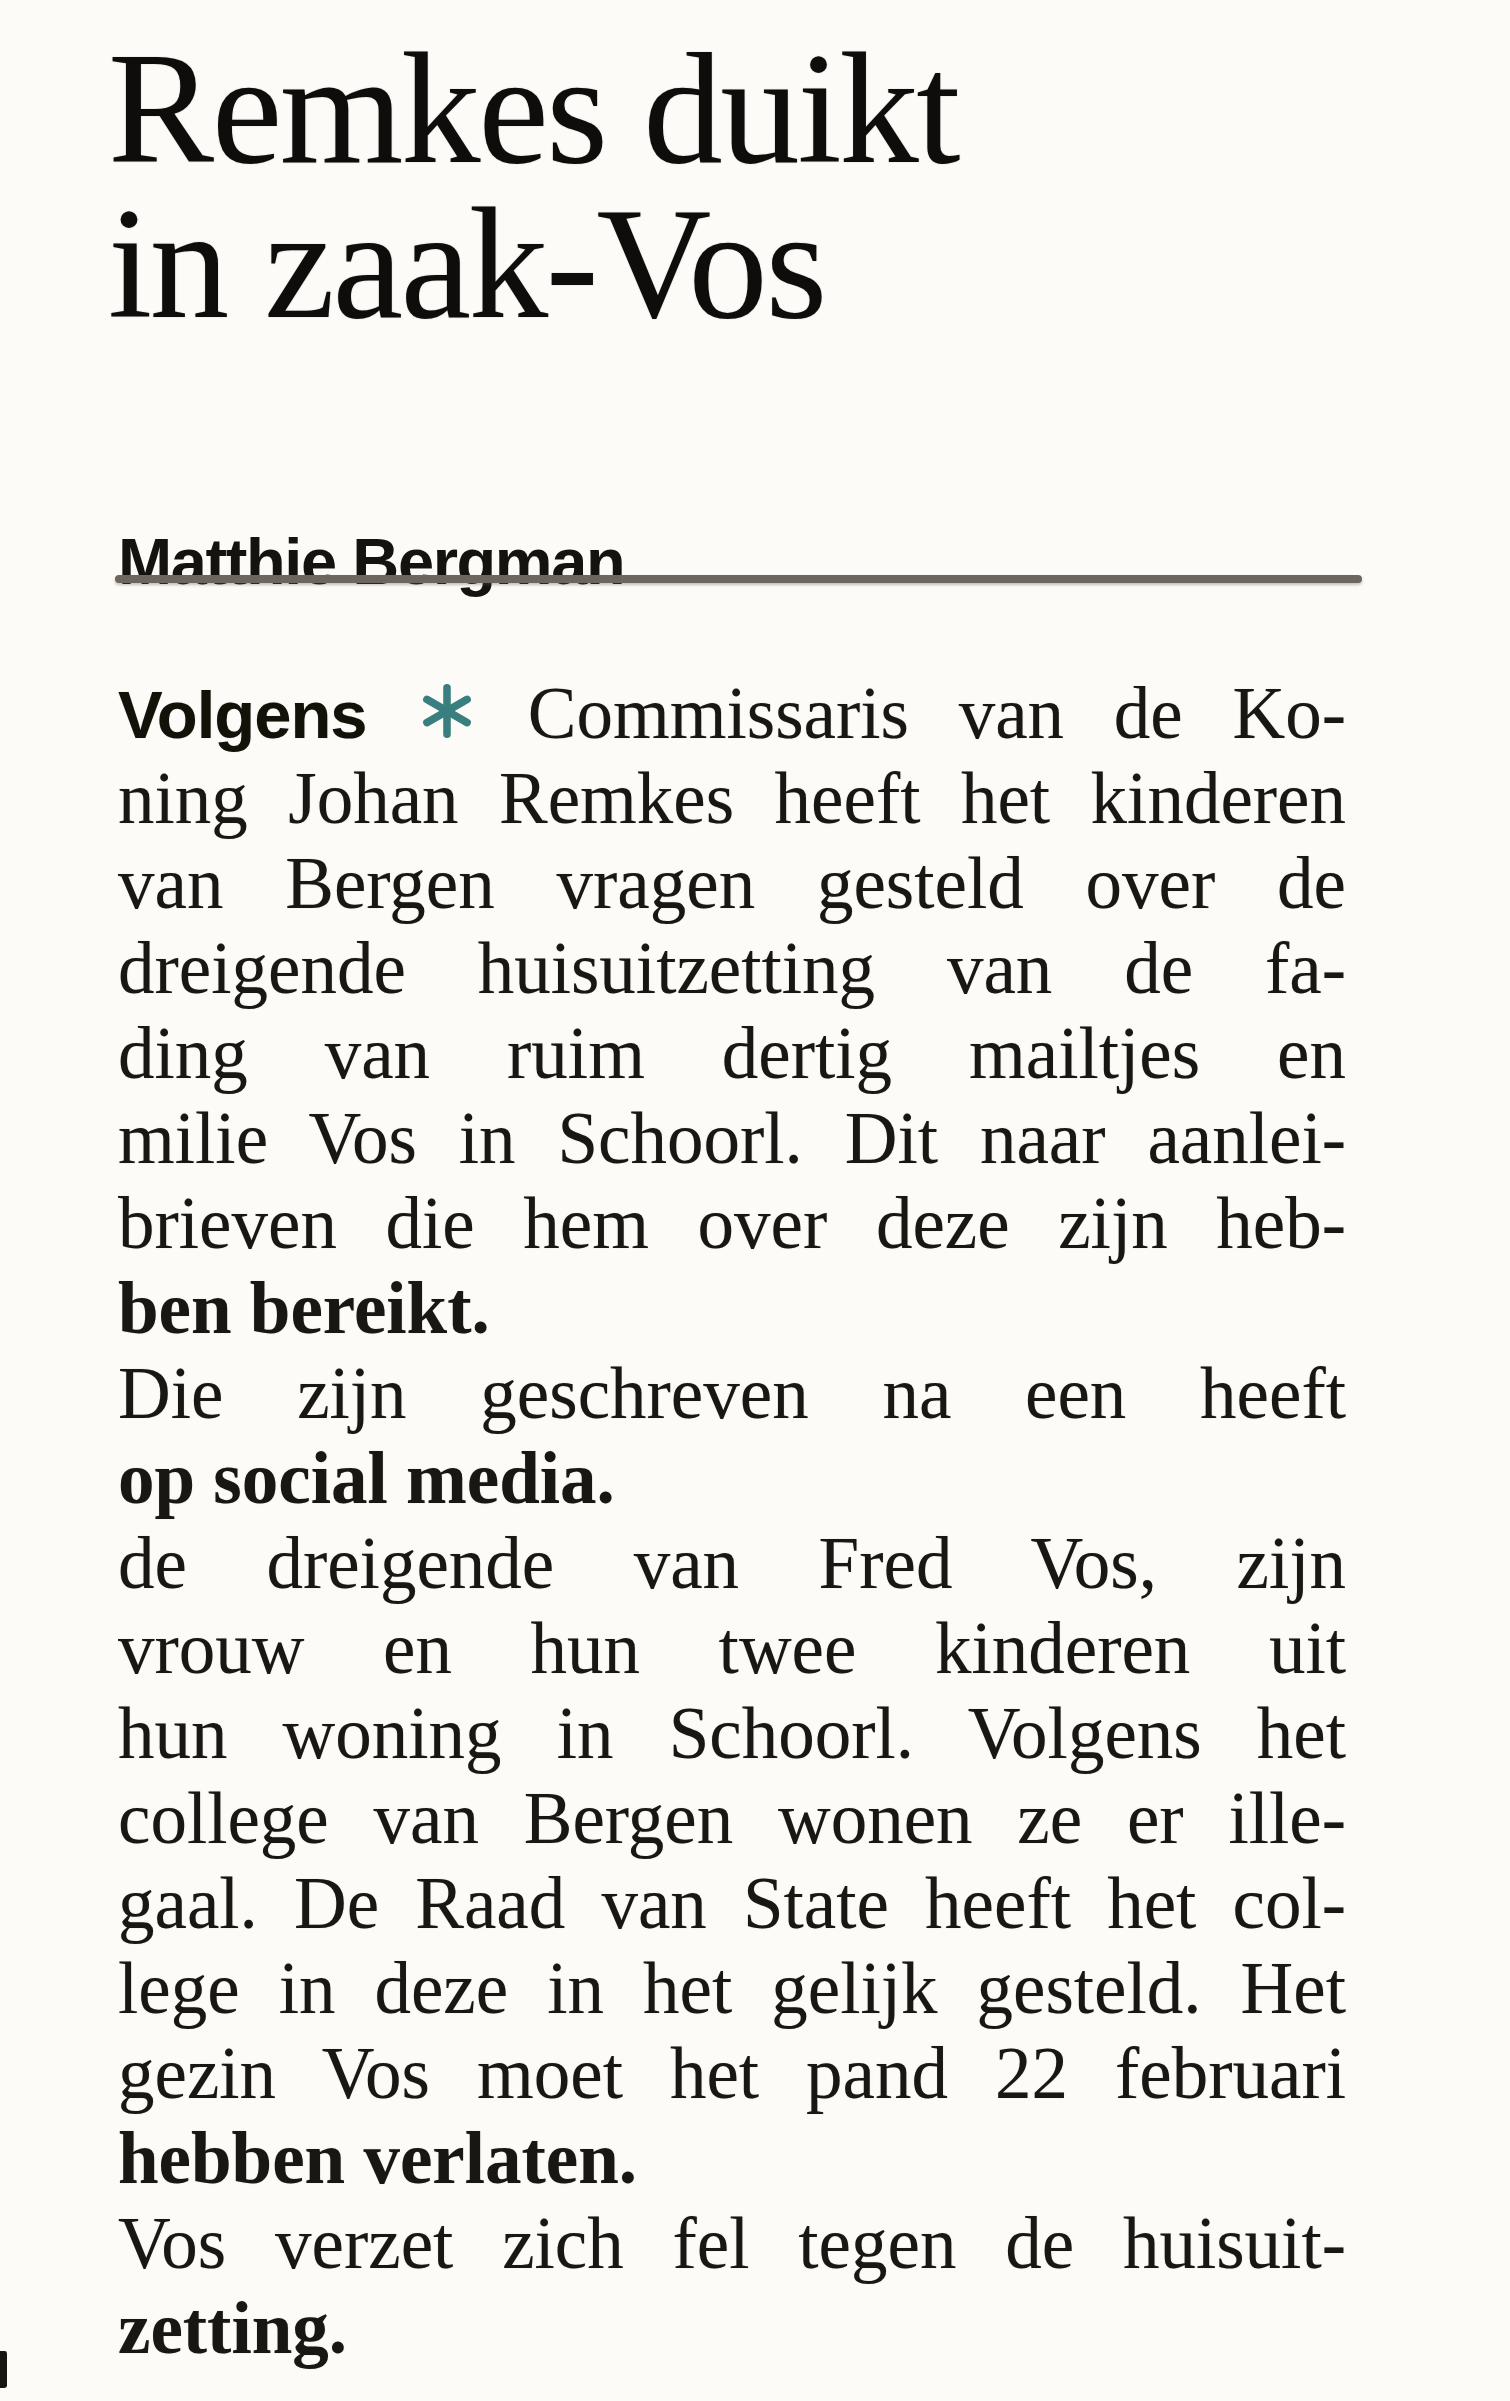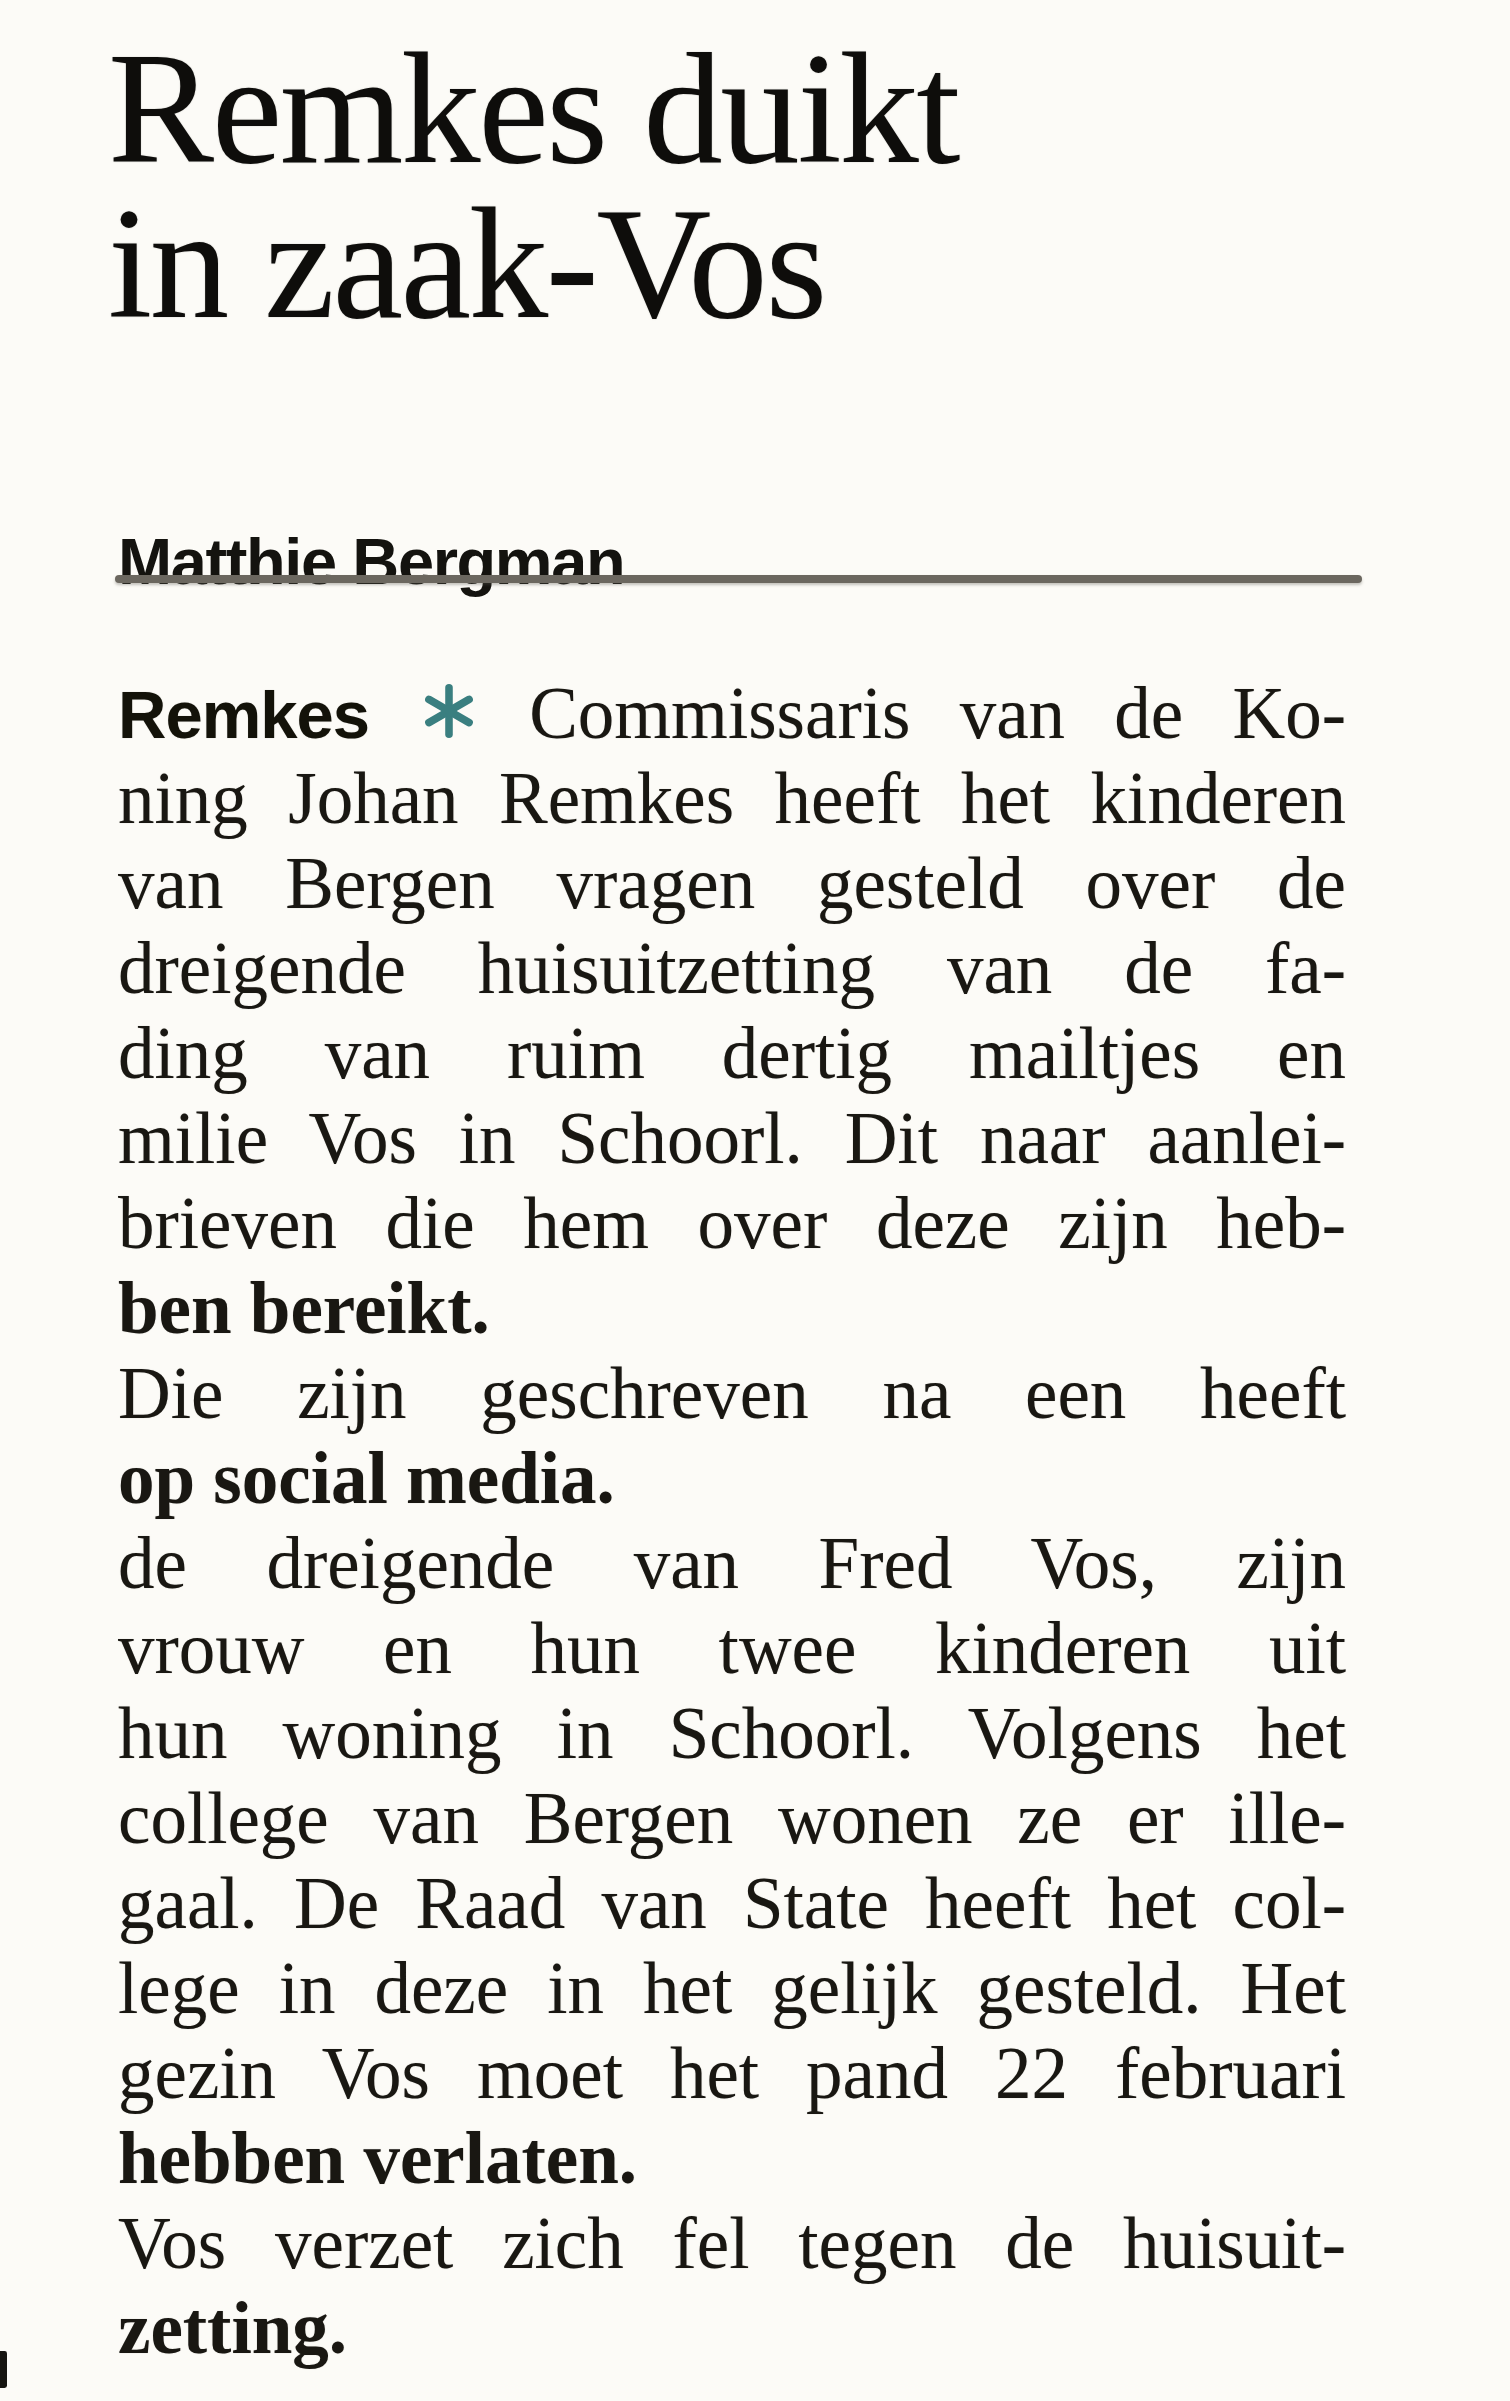--- a/index.html
+++ b/index.html
@@ -64,21 +64,21 @@
 
   <div class="headline">
     <div>Remkes duikt</div>
     <div>in zaak-Vos</div>
   </div>
 
   <div class="byline">Matthie Bergman</div>
   <div class="byline-rule"></div>
 
   <div class="body-col">
-    <div class="bl"><span class="lead">Remkes</span> <svg class="star-icon" viewBox="0 0 100 100" aria-hidden="true">
+    <div class="bl"><span class="lead">Volgens</span> <svg class="star-icon" viewBox="0 0 100 100" aria-hidden="true">
           <g fill="currentColor">
             <rect x="43" y="0" width="14" height="100" rx="7"></rect>
             <rect x="43" y="0" width="14" height="100" rx="7" transform="rotate(60 50 50)"></rect>
             <rect x="43" y="0" width="14" height="100" rx="7" transform="rotate(120 50 50)"></rect>
           </g>
         </svg> <span>Commissaris van de Ko-</span></div>
     <div class="bl">ning Johan Remkes heeft het kinderen</div>
     <div class="bl">van Bergen vragen gesteld over de</div>
     <div class="bl">dreigende huisuitzetting van de fa-</div>
     <div class="bl">ding van ruim dertig mailtjes en</div>

